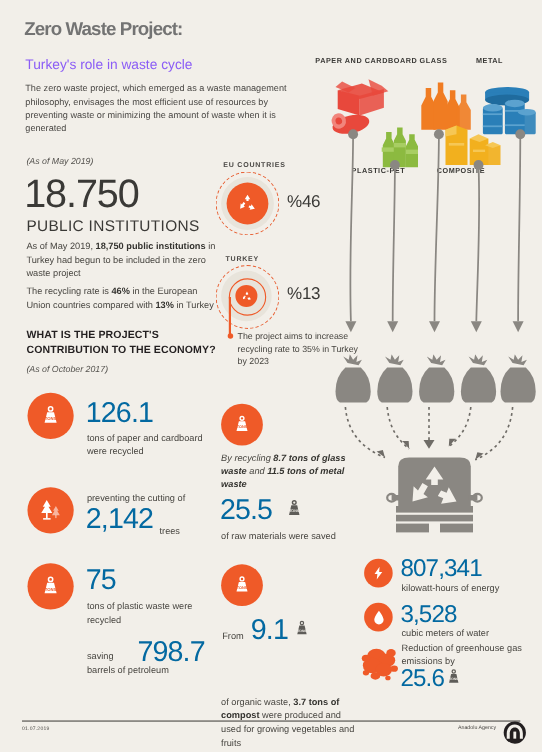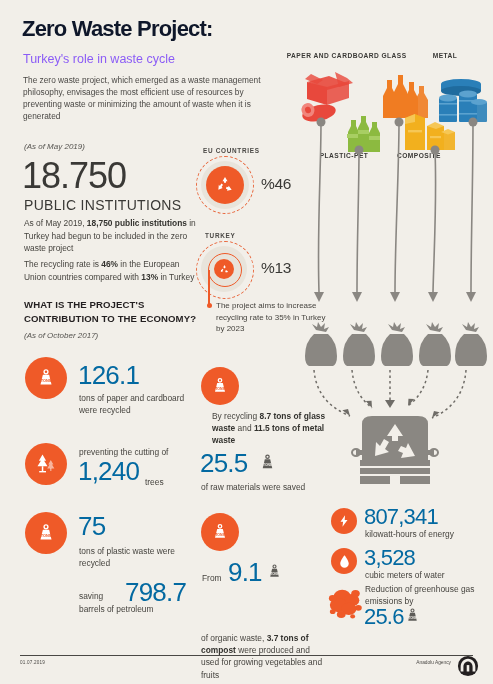--- a/index.html
+++ b/index.html
@@ -9,22 +9,22 @@
     font-family:"Liberation Sans", sans-serif;
     color:#3c3b38;
     position:relative;
     overflow:hidden;
   }
   .page{position:absolute;inset:0;}
 
   
   .title{
     position:absolute;left:22px;top:18px;
-    font-size:22px;font-weight:bold;letter-spacing:-0.8px;
-    color:#0f172a;line-height:1;
+    font-size:17px;font-weight:bold;letter-spacing:-0.8px;
+    color:#737373;line-height:1;
   }
   .subtitle{
     position:absolute;left:23px;top:52px;
     font-size:12.5px;color:#8b5cf6;font-weight:normal;
   }
   .lede{
     position:absolute;left:23px;top:74px;width:255px;
     font-size:8.3px;line-height:1.45;color:#4a4845;
   }
 
@@ -173,21 +173,21 @@
   <div class="ic" style="left:25px;top:443px;width:42px;height:42px;">
     <svg width="26" height="26" viewBox="0 0 26 26">
       <path d="M17.8 9 l2.6 4.4 h-1.4 l2.4 4.0 h-7.2 l2.4 -4.0 h-1.4 Z" fill="#fff" opacity="0.55"></path>
       <rect x="17.2" y="17" width="1.2" height="3" fill="#fff" opacity="0.55"></rect>
       <path d="M9.5 3.5 l3.6 6.2 h-2 l3.4 5.6 h-10 l3.4 -5.6 h-2 Z" fill="#fff"></path>
       <rect x="8.8" y="15.3" width="1.5" height="5" fill="#fff"></rect>
       <rect x="6.2" y="20" width="6.8" height="1.4" fill="#fff"></rect>
     </svg>
   </div>
   <div class="stattxt" style="left:79px;top:446px;width:120px;">preventing the cutting of</div>
-  <div class="statnum" style="left:78px;top:458px;">1,240</div>
+  <div class="statnum" style="left:78px;top:458px;">2,142</div>
   <div class="inlinelbl" style="left:145px;top:477px;">trees</div>
 
   <div class="ic" style="left:25px;top:512px;width:42px;height:42px;">
     <svg width="22" height="22" viewBox="0 0 24 24">
       <circle cx="12" cy="5.2" r="2.1" fill="none" stroke="#fff" stroke-width="1.5"></circle>
       <path d="M8.6 8.4 h6.8 l2.6 10.6 h-12 Z" fill="#fff"></path>
       <text x="12" y="16.2" font-size="4.2" fill="#ef5a28" text-anchor="middle" font-family="Liberation Sans, sans-serif" font-weight="bold">TONS</text>
     </svg>
   </div>
   <div class="statnum" style="left:78px;top:513px;">75</div>
@@ -196,21 +196,21 @@
   <div class="statnum" style="left:125px;top:579px;">798.7</div>
   <div class="stattxt" style="left:79px;top:603px;width:130px;">barrels of petroleum</div>
 
   <div class="ic" style="left:201px;top:367px;width:38px;height:38px;">
     <svg width="20" height="20" viewBox="0 0 24 24">
       <circle cx="12" cy="5.2" r="2.1" fill="none" stroke="#fff" stroke-width="1.5"></circle>
       <path d="M8.6 8.4 h6.8 l2.6 10.6 h-12 Z" fill="#fff"></path>
       <text x="12" y="16.2" font-size="4.2" fill="#ef5a28" text-anchor="middle" font-family="Liberation Sans, sans-serif" font-weight="bold">TONS</text>
     </svg>
   </div>
-  <div class="stattxt" style="left:212px;top:410px;width:122px;"><span>By recycling </span><b>8.7 tons of glass waste</b><span> and </span><b>11.5 tons of metal waste</b></div>
+  <div class="stattxt" style="left:201px;top:410px;width:122px;font-style:italic;"><span>By recycling </span><b>8.7 tons of glass waste</b><span> and </span><b>11.5 tons of metal waste</b></div>
   <div class="statnum" style="left:200px;top:450px;">25.5</div>
   <span style="position:absolute;left:258px;top:452px;">
     <svg width="19" height="22" viewBox="0 0 24 26">
       <circle cx="12" cy="5.2" r="2.1" fill="none" stroke="#5e5c58" stroke-width="1.6"></circle>
       <path d="M8.6 8.4 h6.8 l2.6 11.2 h-12 Z" fill="#5e5c58"></path>
       <text x="12" y="16.6" font-size="4.2" fill="#f2efe9" text-anchor="middle" font-family="Liberation Sans, sans-serif" font-weight="bold">TONS</text>
     </svg>
   </span>
   <div class="stattxt" style="left:201px;top:481px;width:140px;">of raw materials were saved</div>
 

